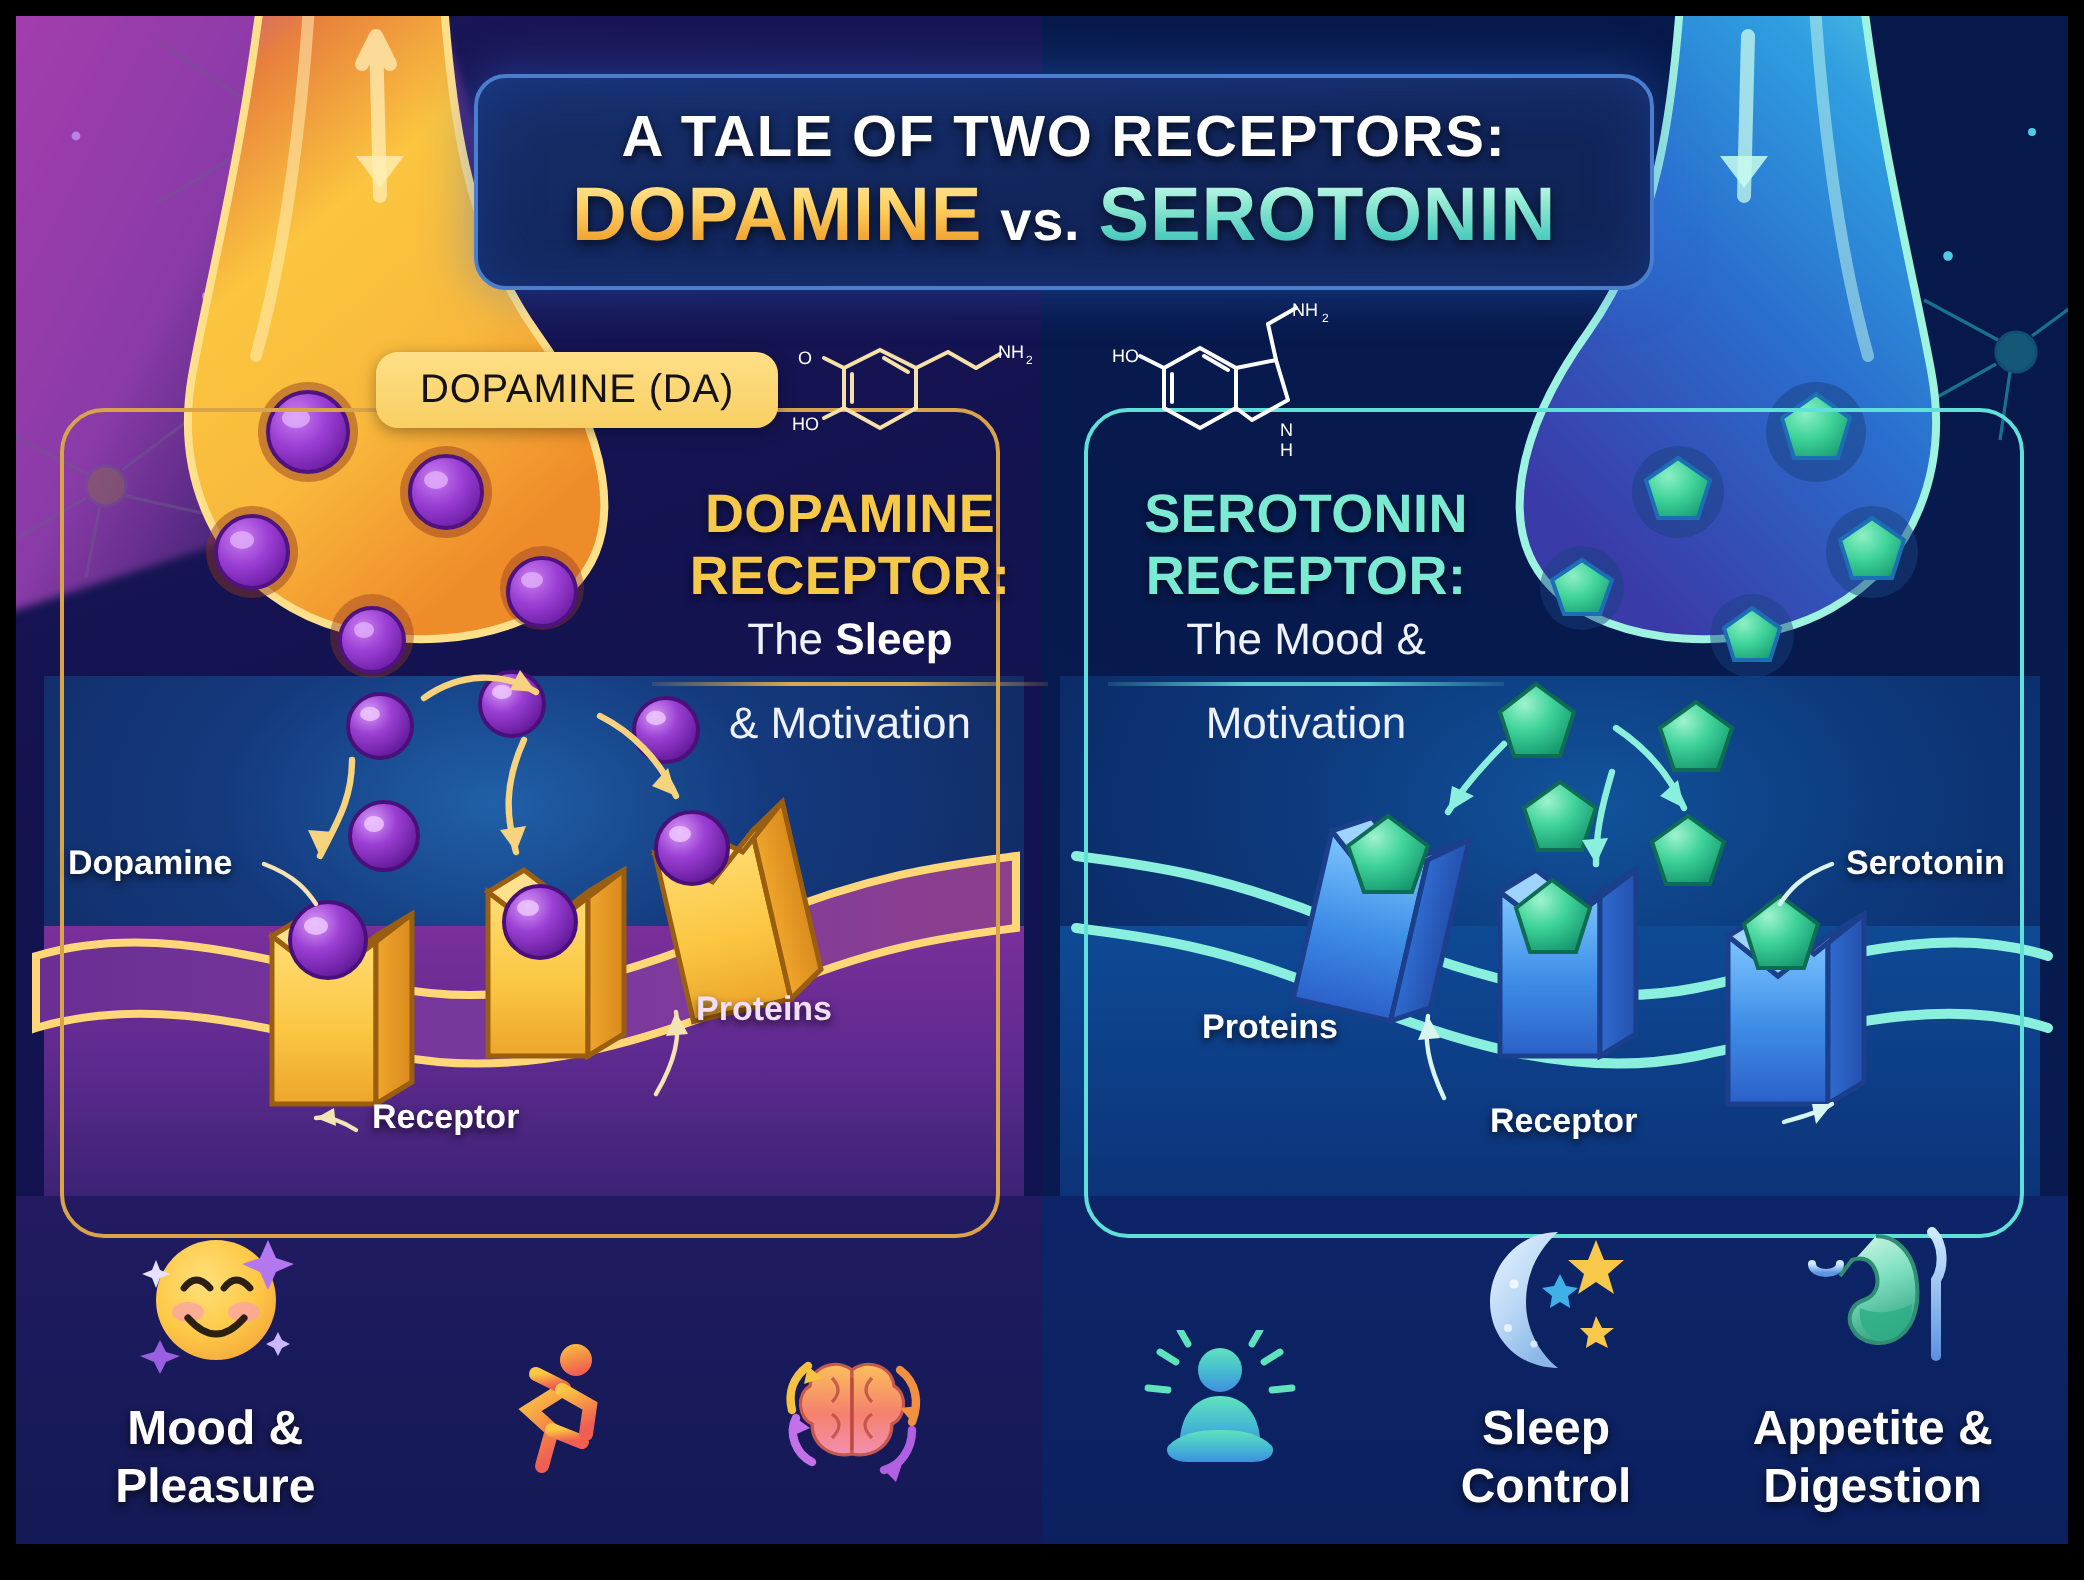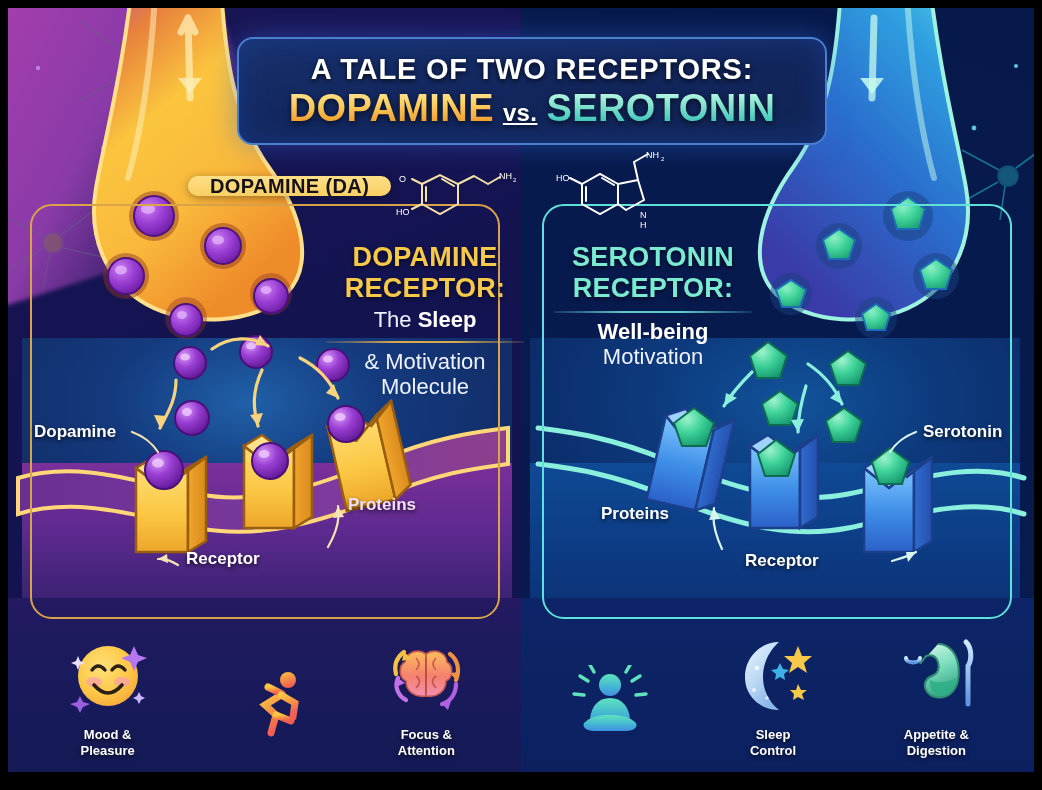--- a/index.html
+++ b/index.html
@@ -129,31 +129,30 @@
     background:linear-gradient(180deg,#ffe9a8 0%, #ffd162 38%, #f0a330 78%, #e08f22 100%);
     -webkit-background-clip:text; background-clip:text; color:transparent;
     filter:drop-shadow(0 2px 3px rgba(0,0,0,.65));
   }
   .grad-mint {
     background:linear-gradient(180deg,#d4fff2 0%, #8fe8d2 35%, #46c9bd 78%, #2fb4ae 100%);
     -webkit-background-clip:text; background-clip:text; color:transparent;
     filter:drop-shadow(0 2px 3px rgba(0,0,0,.65));
   }
   #title-vs {
-    color:#ffffff; font-size:24px; font-weight:bold;
+    color:#ffffff; font-size:28px; font-weight:bold;
     text-shadow:0 2px 4px rgba(0,0,0,.7);
-    text-decoration:underline;
   }
 
   
   .nt-pill {
-    position:absolute; height:20px;
+    position:absolute; height:38px;
     display:flex; align-items:center; justify-content:center;
     padding:0 22px; border-radius:11px;
-    font-size:20px; font-weight:bold; color:#141118;
+    font-size:20px; font-weight:normal; color:#141118;
     letter-spacing:.4px; white-space:nowrap;
   }
   #pill-dopamine {
     left:180px; top:168px;
     background:linear-gradient(180deg,#ffdf86 0%, #f8cf63 100%);
     box-shadow:0 2px 8px rgba(0,0,0,.35);
   }
   #pill-serotonin {
     left:658px; top:163px;
     background:linear-gradient(180deg,#a9f3dd 0%, #8fe8cf 100%);
@@ -219,21 +218,21 @@
   }
   #benefit-row-left  { left:20px; width:478px; }
   #benefit-row-right { right:16px; width:490px; }
   .benefit {
     display:flex; flex-direction:column; align-items:center;
     width:150px;
   }
   .benefit-icon { width:92px; height:84px; margin-bottom:9px; }
   .benefit-icon svg { display:block; width:100%; height:100%; }
   .benefit-label {
-    font-size:13px; font-weight:bold; color:#ffffff;
+    font-size:24px; font-weight:bold; color:#ffffff;
     text-align:center; line-height:1.18;
     text-shadow:0 2px 4px rgba(0,0,0,.7);
     white-space:pre-line;
   }
 </style>
 </head>
 <body>
 
 <div id="stage">
   <div id="frame">
@@ -554,28 +553,27 @@
     </div>
 
     <div class="heading-block" id="heading-left">
       <div class="heading-title">DOPAMINE</div>
       <div class="heading-title">RECEPTOR:</div>
       <div class="heading-sub">
         <span>The </span><b>Sleep</b>
       </div>
       <div class="heading-rule"></div>
       <div class="heading-sub2">&amp; Motivation</div>
-      <div class="heading-sub2">Molecule</div>
     </div>
 
     <div class="heading-block" id="heading-right">
       <div class="heading-title">SEROTONIN</div>
       <div class="heading-title">RECEPTOR:</div>
+      <div class="heading-sub">The Mood &amp;</div>
       <div class="heading-rule"></div>
-      <div class="heading-sub2"><b>Well-being</b></div>
       <div class="heading-sub2">Motivation</div>
     </div>
 
     <div class="cleft-label" id="label-dopamine">Dopamine</div>
     <div class="cleft-label" id="label-receptor-l">Receptor</div>
     <div class="cleft-label" id="label-proteins-l">Proteins</div>
     <div class="cleft-label" id="label-serotonin">Serotonin</div>
     <div class="cleft-label" id="label-receptor-r">Receptor</div>
     <div class="cleft-label" id="label-proteins-r">Proteins</div>
 
@@ -648,22 +646,20 @@
               <path d="M24,18 l-2,9 l9,-3 Z" fill="#f5c341" stroke="none"></path>
               <path d="M70,20 C78,26 80,36 76,46" stroke="#f09040"></path>
               <path d="M76,46 l-6,-7 l9,-1 Z" fill="#f09040" stroke="none"></path>
               <path d="M18,44 C14,52 18,62 26,66" stroke="#c371e8"></path>
               <path d="M18,44 l7,5 l-9,4 Z" fill="#c371e8" stroke="none"></path>
               <path d="M76,50 C76,60 70,68 62,70" stroke="#b060e0"></path>
               <path d="M62,70 l9,-3 l-3,9 Z" fill="#b060e0" stroke="none"></path>
             </g>
           </svg>
         </div>
-        <div class="benefit-label">Focus &amp;
-Attention</div>
       </div>
     </div>
 
     <div class="benefit-row" id="benefit-row-right">
       <div class="benefit">
         <div class="benefit-icon">
           <svg viewBox="0 0 92 84">
             <defs>
                 <linearGradient id="medG" x1="0" y1="0" x2="0" y2="1">
               <stop offset="0%" stop-color="#5fe3bd"></stop>

